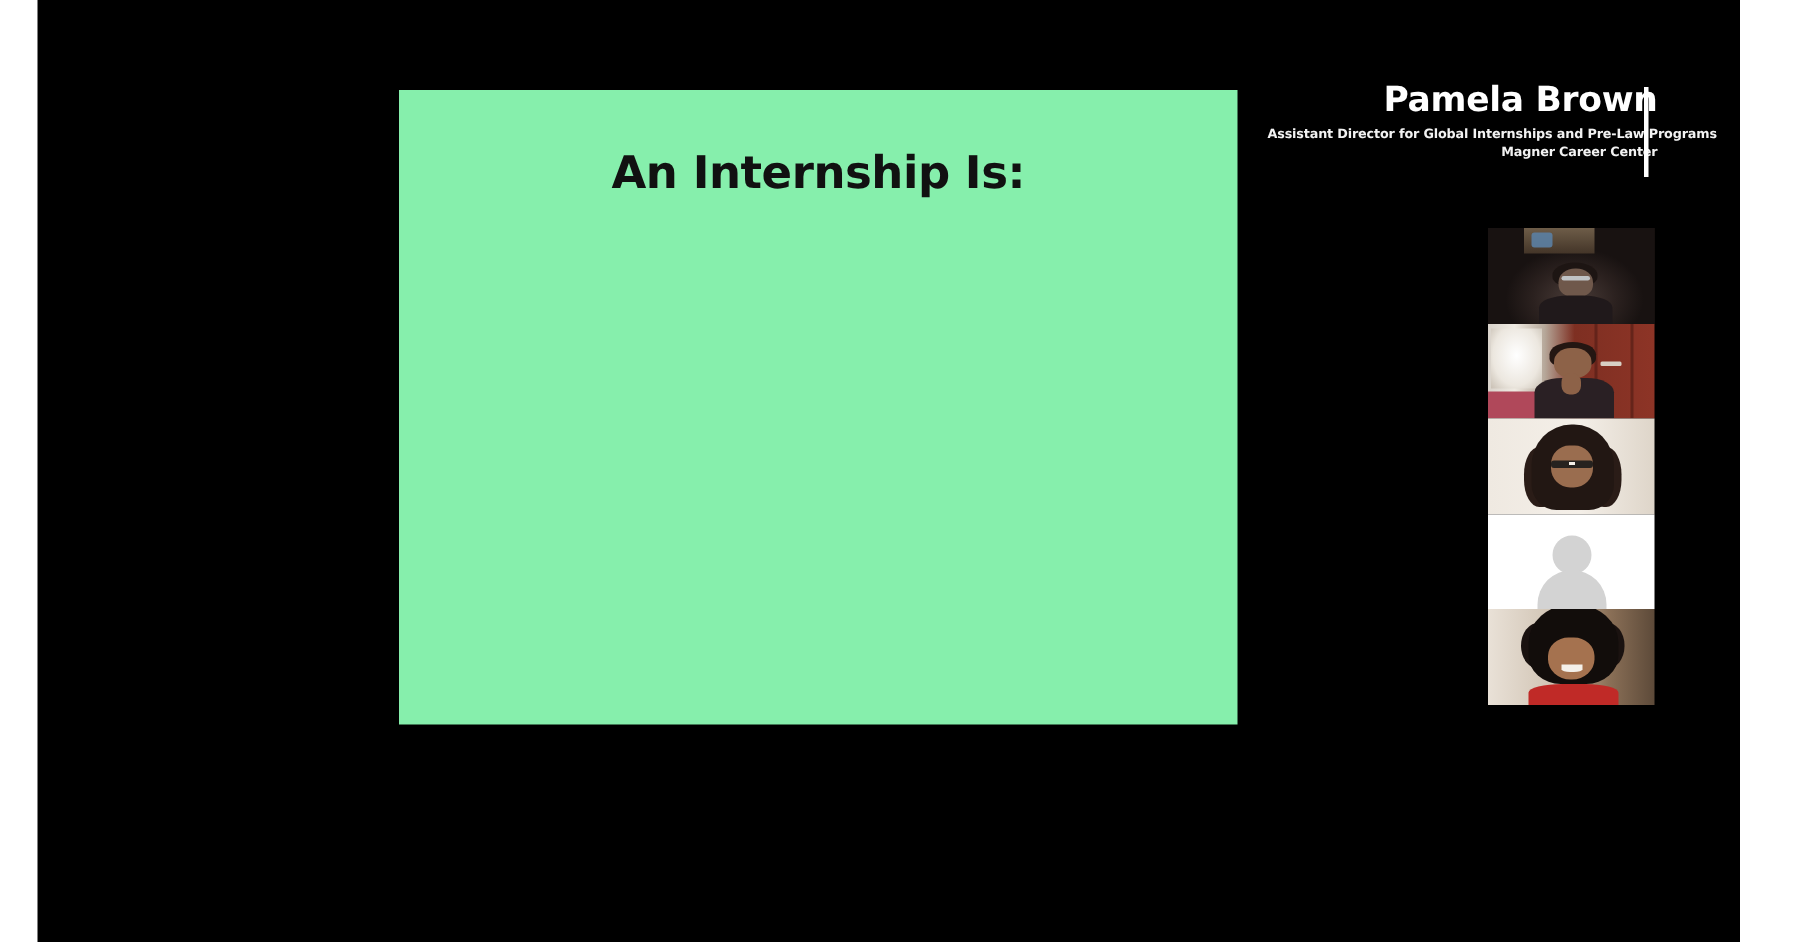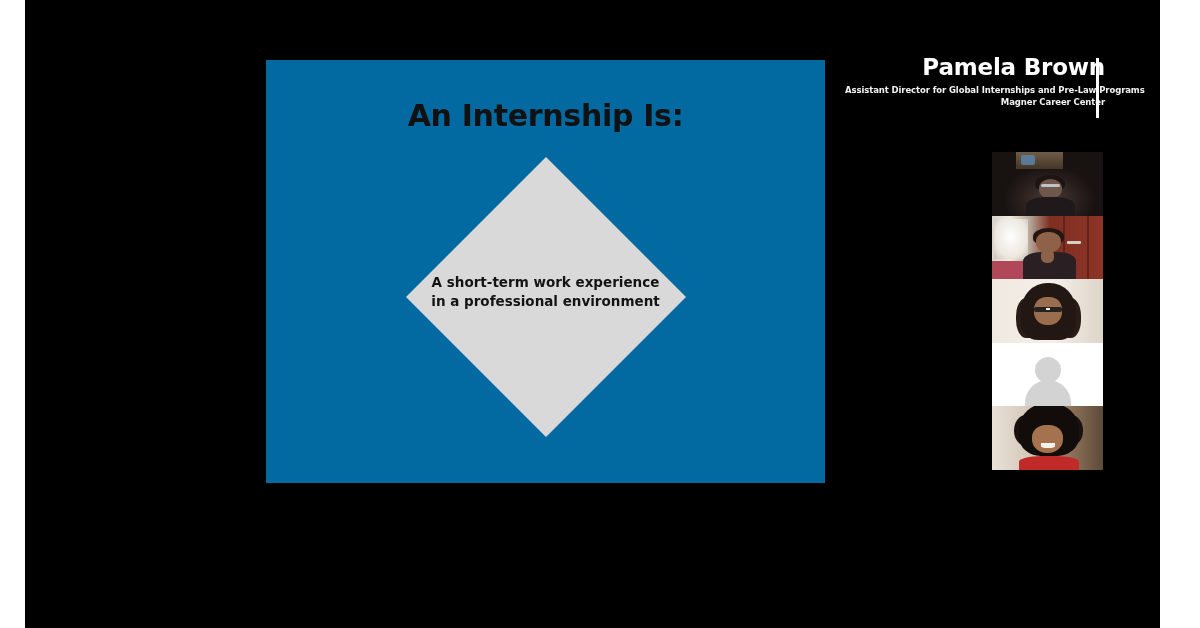--- a/index.html
+++ b/index.html
@@ -34,21 +34,21 @@
     overflow: hidden;
   }
 
   
   .slide {
     position: absolute;
     left: 241px;   
     top: 60px;
     width: 559px;
     height: 423px;
-    background: #0369a1;
+    background: #86efac;
     overflow: hidden;
   }
 
   .slide-title {
     position: absolute;
     left: 0;
     top: 38px;
     width: 100%;
     text-align: center;
     font-family: "DejaVu Sans", sans-serif;
@@ -278,27 +278,20 @@
 <body>
 
 <div class="stage">
 
   <div class="video-frame">
 
     <div class="slide">
 
       <div class="slide-title">An Internship Is:</div>
 
-      <div class="diamond-wrap">
-        <div class="diamond-shape"></div>
-        <div class="diamond-text">
-          <span class="dt-line">A short-term work experience</span>
-          <span class="dt-line">in a professional environment</span>
-        </div>
-      </div>
 
     </div>
 
     <div class="presenter">
       <div class="presenter-name">Pamela Brown</div>
       <div class="presenter-role">Assistant Director for Global Internships and Pre-Law Programs</div>
       <div class="presenter-org">Magner Career Center</div>
     </div>
     <div class="presenter-bar"></div>
 

